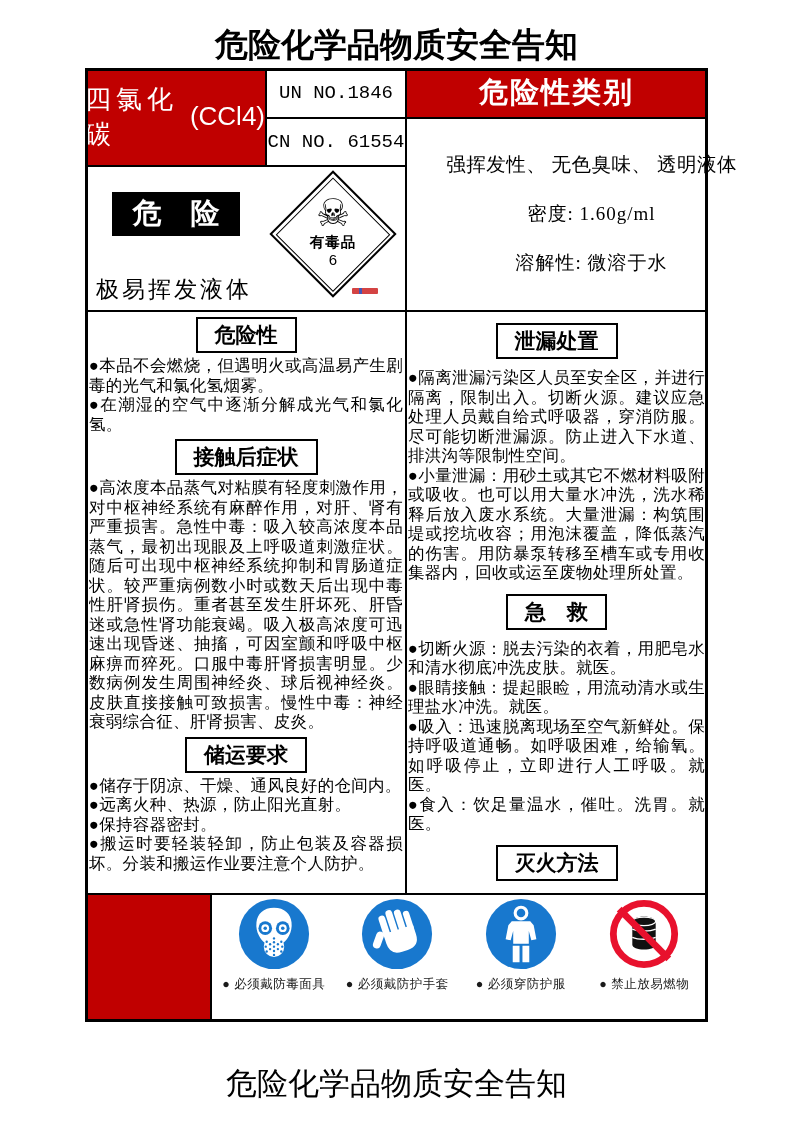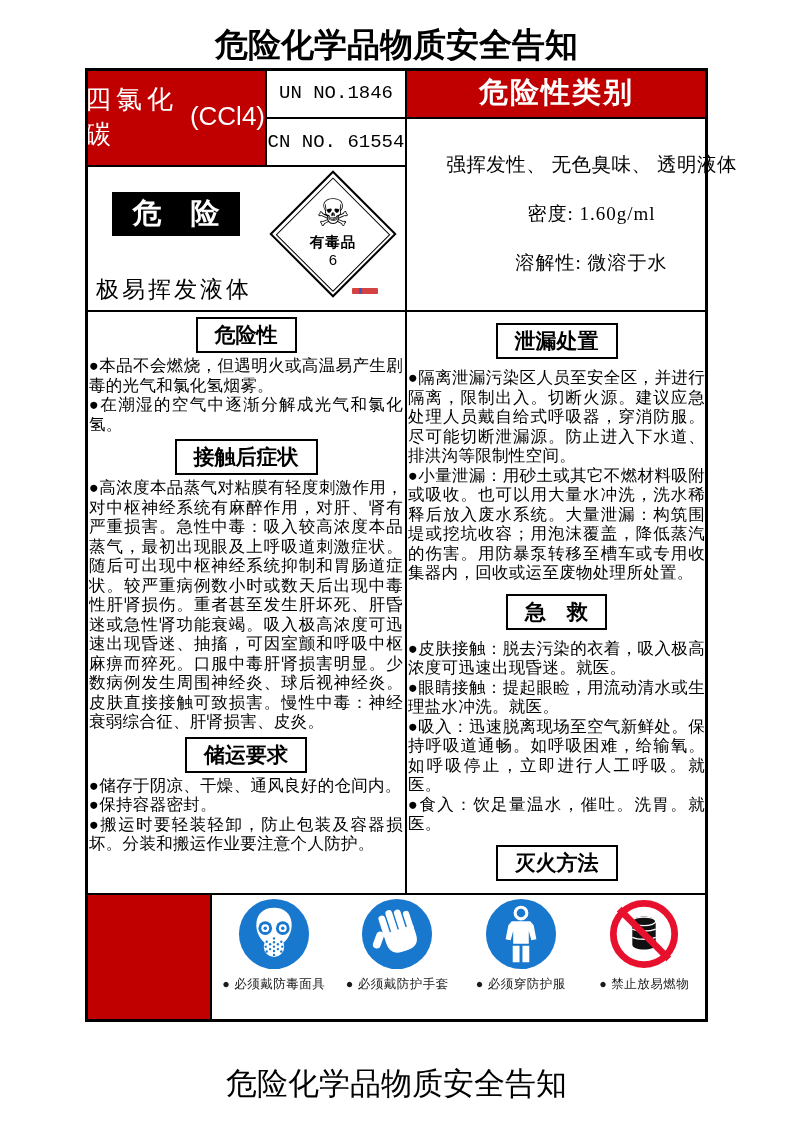--- a/index.html
+++ b/index.html
@@ -134,31 +134,32 @@
   <div class="bodycol left">
     <div class="sec-head"><span>危险性</span></div>
     <p class="bullet">●本品不会燃烧，但遇明火或高温易产生剧毒的光气和氯化氢烟雾。</p>
     <p class="bullet">●在潮湿的空气中逐渐分解成光气和氯化氢。</p>
 
     <div class="sec-head"><span>接触后症状</span></div>
     <p class="bullet">●高浓度本品蒸气对粘膜有轻度刺激作用，对中枢神经系统有麻醉作用，对肝、肾有严重损害。急性中毒：吸入较高浓度本品蒸气，最初出现眼及上呼吸道刺激症状。随后可出现中枢神经系统抑制和胃肠道症状。较严重病例数小时或数天后出现中毒性肝肾损伤。重者甚至发生肝坏死、肝昏迷或急性肾功能衰竭。吸入极高浓度可迅速出现昏迷、抽搐，可因室颤和呼吸中枢麻痹而猝死。口服中毒肝肾损害明显。少数病例发生周围神经炎、球后视神经炎。皮肤直接接触可致损害。慢性中毒：神经衰弱综合征、肝肾损害、皮炎。</p>
 
     <div class="sec-head"><span>储运要求</span></div>
     <p class="bullet">●储存于阴凉、干燥、通风良好的仓间内。</p>
+    <p class="bullet">●远离火种、热源，防止阳光直射。</p>
     <p class="bullet">●保持容器密封。</p>
     <p class="bullet">●搬运时要轻装轻卸，防止包装及容器损坏。分装和搬运作业要注意个人防护。</p>
   </div>
 
   <div class="bodycol right">
     <div class="sec-head"><span>泄漏处置</span></div>
     <p class="bullet">●隔离泄漏污染区人员至安全区，并进行隔离，限制出入。切断火源。建议应急处理人员戴自给式呼吸器，穿消防服。尽可能切断泄漏源。防止进入下水道、排洪沟等限制性空间。</p>
     <p class="bullet">●小量泄漏：用砂土或其它不燃材料吸附或吸收。也可以用大量水冲洗，洗水稀释后放入废水系统。大量泄漏：构筑围堤或挖坑收容；用泡沫覆盖，降低蒸汽的伤害。用防暴泵转移至槽车或专用收集器内，回收或运至废物处理所处置。</p>
 
     <div class="sec-head"><span>急　救</span></div>
-    <p class="bullet">●皮肤接触：脱去污染的衣着，吸入极高浓度可迅速出现昏迷。就医。</p>
+    <p class="bullet">●切断火源：脱去污染的衣着，用肥皂水和清水彻底冲洗皮肤。就医。</p>
     <p class="bullet">●眼睛接触：提起眼睑，用流动清水或生理盐水冲洗。就医。</p>
     <p class="bullet">●吸入：迅速脱离现场至空气新鲜处。保持呼吸道通畅。如呼吸困难，给输氧。如呼吸停止，立即进行人工呼吸。就医。</p>
     <p class="bullet">●食入：饮足量温水，催吐。洗胃。就医。</p>
 
     <div class="sec-head"><span>灭火方法</span></div>
     <p class="bullet">●灭火剂：雾状水、二氧化碳、砂土。</p>
   </div>
 
 
   <div class="cellc icons-cell">

